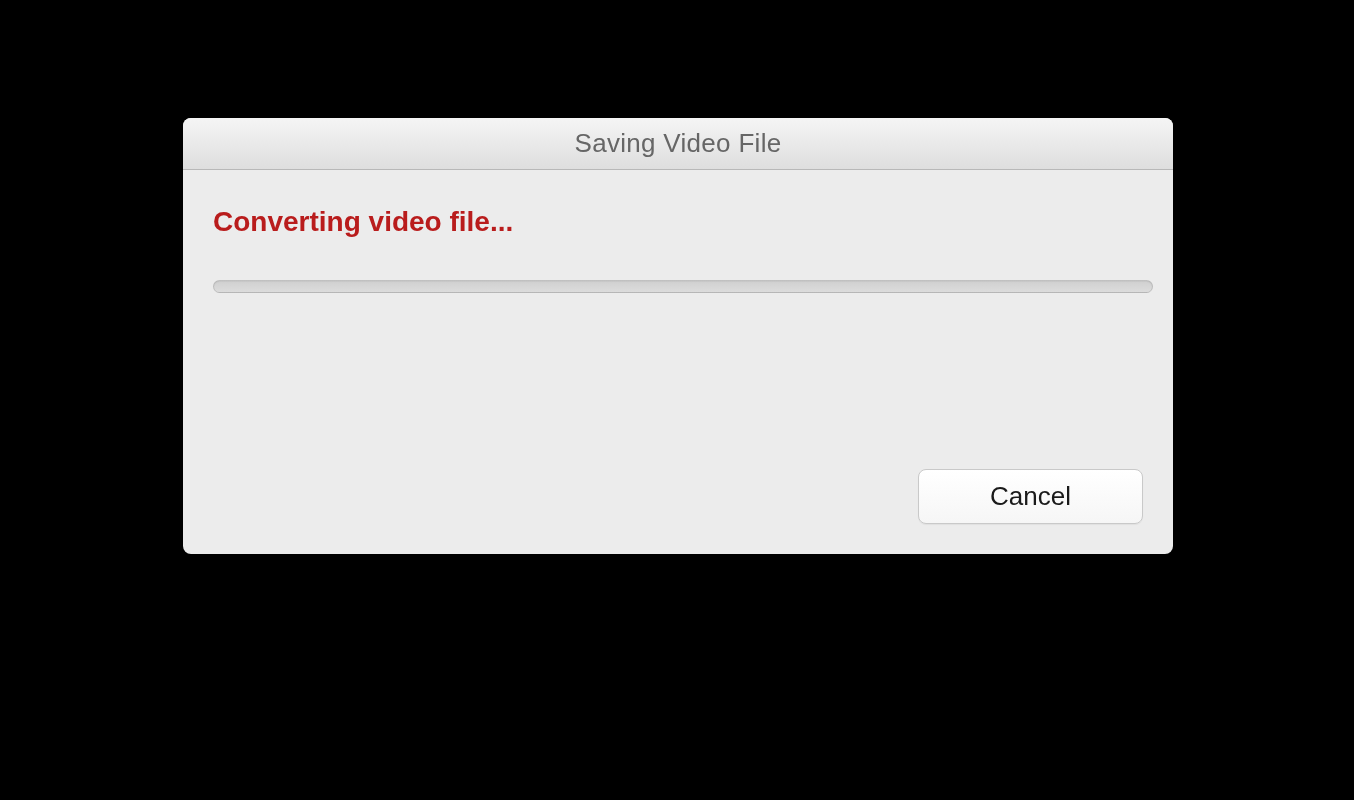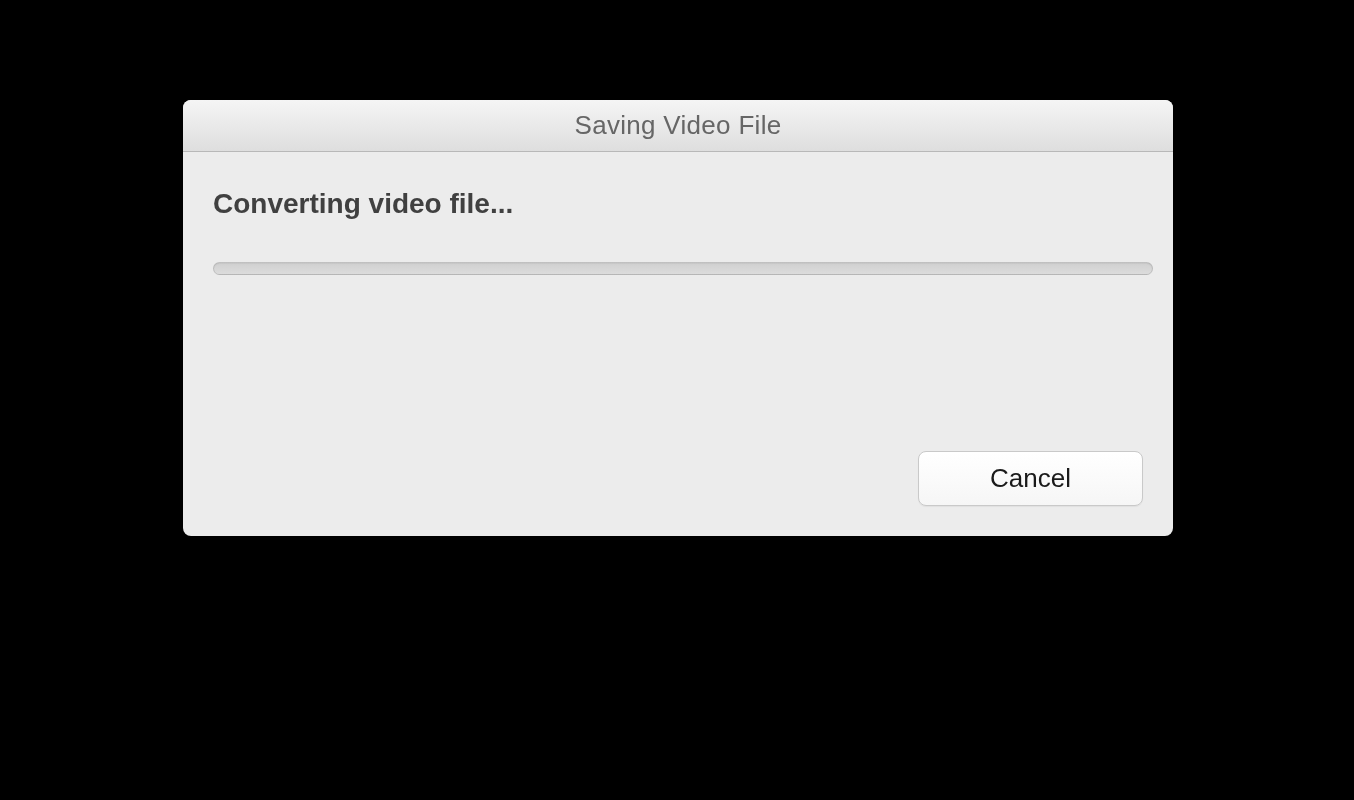--- a/index.html
+++ b/index.html
@@ -11,21 +11,21 @@
       width: 1354px;
       height: 800px;
       background: #000000;
       font-family: -apple-system, "Helvetica Neue", Helvetica, Arial, sans-serif;
       position: relative;
       overflow: hidden;
     }
     .dialog {
       position: absolute;
       left: 183px;
-      top: 100px;
+      top: 118px;
       width: 990px;
       height: 436px;
       background: #ececec;
       border-radius: 8px;
       overflow: hidden;
       box-shadow: 0 0 0 1px rgba(0,0,0,0.1);
     }
     .titlebar {
       height: 52px;
       background: linear-gradient(to bottom, #f5f5f5, #dedede);
@@ -39,21 +39,21 @@
       font-size: 26px;
       font-weight: 400;
       letter-spacing: 0.3px;
     }
     .content {
       padding: 36px 30px 0 30px;
     }
     .status-heading {
       font-size: 28px;
       font-weight: 700;
-      color: #404040;
+      color: #b91c1c;
       margin-bottom: 28px;
     }
     .position-row {
       font-size: 26px;
       color: #222222;
       font-weight: 400;
     }
     .position-label {
       display: inline;
     }

